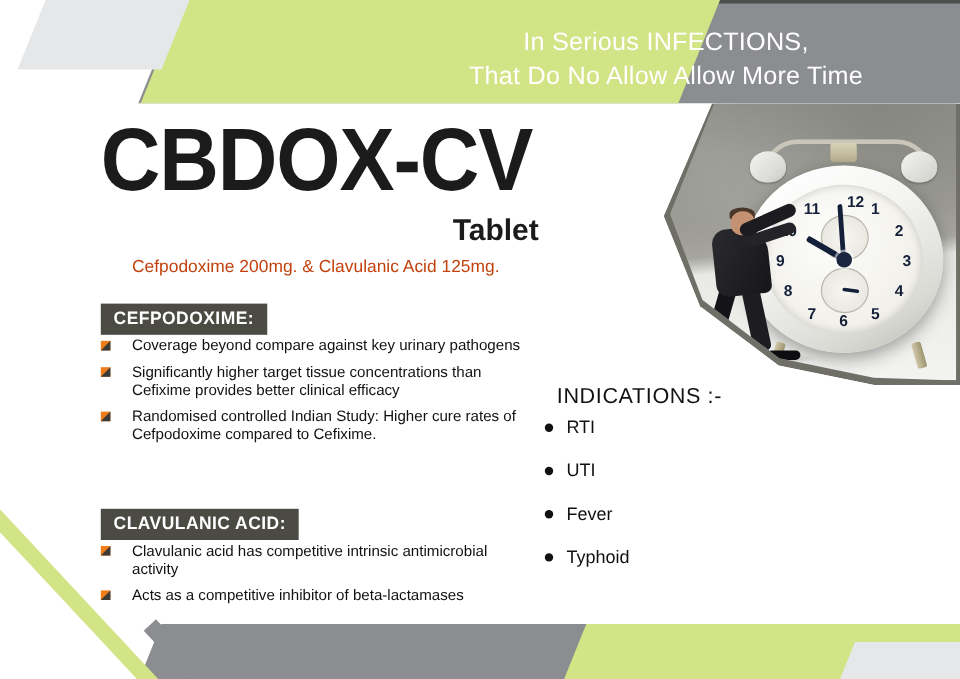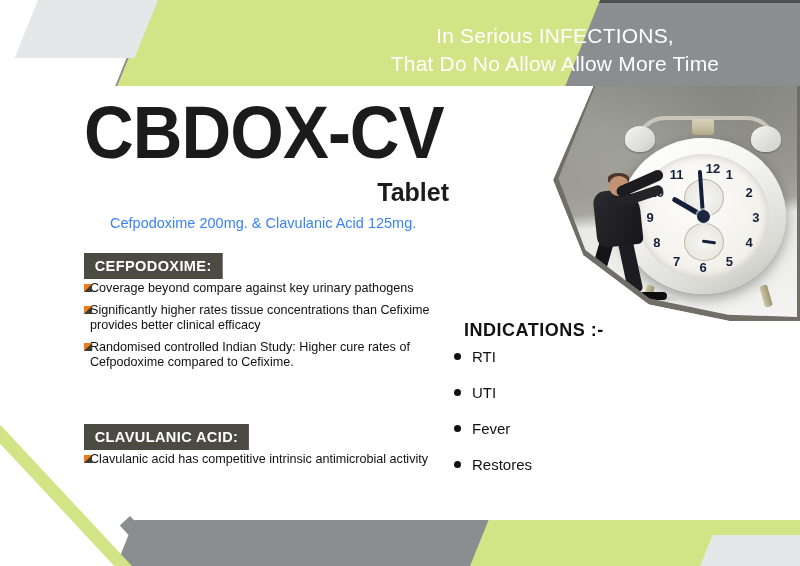--- a/index.html
+++ b/index.html
@@ -317,21 +317,21 @@
     text-align: right;
     font-size: 25px;
     font-weight: bold;
     color: #1b1b1b;
     font-family: "Liberation Sans Narrow", "Liberation Sans", sans-serif;
   }
   .composition {
     position: absolute;
     left: 110px; top: 215px;
     font-size: 14.5px;
-    color: #3b82f6;
+    color: #c2410c;
   }
 
   .sec-head {
     position: absolute;
     background: #4b4b44;
     color: #ffffff;
     font-weight: bold;
     font-size: 15px;
     letter-spacing: 0.4px;
     padding: 4px 11px 5px 11px;
@@ -345,21 +345,21 @@
   .bullets {
     position: absolute;
     left: 84px;
     width: 350px;
   }
   .bullets.cef { top: 281px; }
   .bullets.clav { top: 452px; }
 
   .bullet-row {
     position: relative;
-    padding-left: 6px;
+    padding-left: 26px;
     margin-bottom: 7px;
     font-size: 12.6px;
     line-height: 15px;
     color: #111111;
   }
   .sq-bullet {
     position: absolute;
     left: 0; top: 3px;
     width: 8px; height: 8px;
     background: #ef7d1a;
@@ -372,21 +372,21 @@
     border-style: solid;
     border-width: 0 0 8px 8px;
     border-color: transparent transparent #3a3a36 transparent;
   }
 
   
   .ind-title {
     position: absolute;
     left: 464px; top: 320px;
     font-size: 18px;
-    font-weight: bold;
+    font-weight: normal;
     color: #111111;
     letter-spacing: 0.5px;
     font-family: "Liberation Sans Narrow", "Liberation Sans", sans-serif;
   }
   .ind-list {
     position: absolute;
     left: 452px; top: 348px;
     width: 180px;
   }
   .ind-row {
@@ -475,53 +475,57 @@
   <div class="composition">Cefpodoxime 200mg. &amp; Clavulanic Acid 125mg.</div>
 
   <div class="sec-head cef">CEFPODOXIME:</div>
   <div class="bullets cef">
     <div class="bullet-row">
       <span class="sq-bullet"></span>
       <span>Coverage beyond compare against key urinary pathogens</span>
     </div>
     <div class="bullet-row">
       <span class="sq-bullet"></span>
-      <span>Significantly higher rates tissue concentrations than Cefixime provides better clinical efficacy</span>
+      <span>Significantly higher target tissue concentrations than Cefixime provides better clinical efficacy</span>
     </div>
     <div class="bullet-row">
       <span class="sq-bullet"></span>
       <span>Randomised controlled Indian Study: Higher cure rates of Cefpodoxime compared to Cefixime.</span>
     </div>
   </div>
 
   <div class="sec-head clav">CLAVULANIC ACID:</div>
   <div class="bullets clav">
     <div class="bullet-row">
       <span class="sq-bullet"></span>
       <span>Clavulanic acid has competitive intrinsic antimicrobial activity</span>
     </div>
+    <div class="bullet-row">
+      <span class="sq-bullet"></span>
+      <span>Acts as a competitive inhibitor of beta-lactamases</span>
+    </div>
   </div>
 
   <div class="ind-title">INDICATIONS :-</div>
   <div class="ind-list">
     <div class="ind-row">
       <span class="dot-bullet"></span>
       <span>RTI</span>
     </div>
     <div class="ind-row">
       <span class="dot-bullet"></span>
       <span>UTI</span>
     </div>
     <div class="ind-row">
       <span class="dot-bullet"></span>
       <span>Fever</span>
     </div>
     <div class="ind-row">
       <span class="dot-bullet"></span>
-      <span>Restores</span>
+      <span>Typhoid</span>
     </div>
   </div>
 
   <div class="shape bot-gray"></div>
   <div class="shape bot-green"></div>
   <div class="shape bot-lightgray"></div>
   <div class="shape left-stripe-gray"></div>
   <div class="shape left-stripe"></div>
 
 </div>

